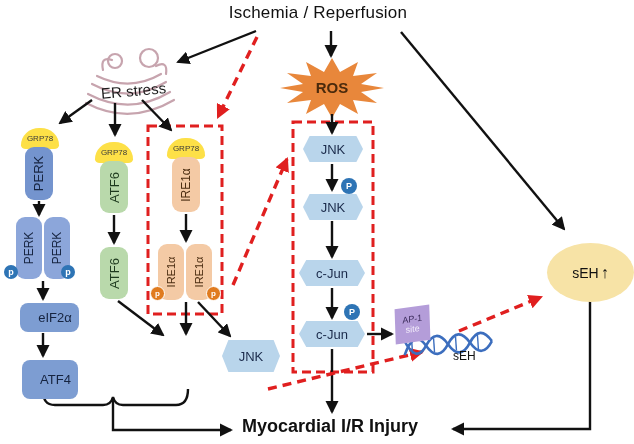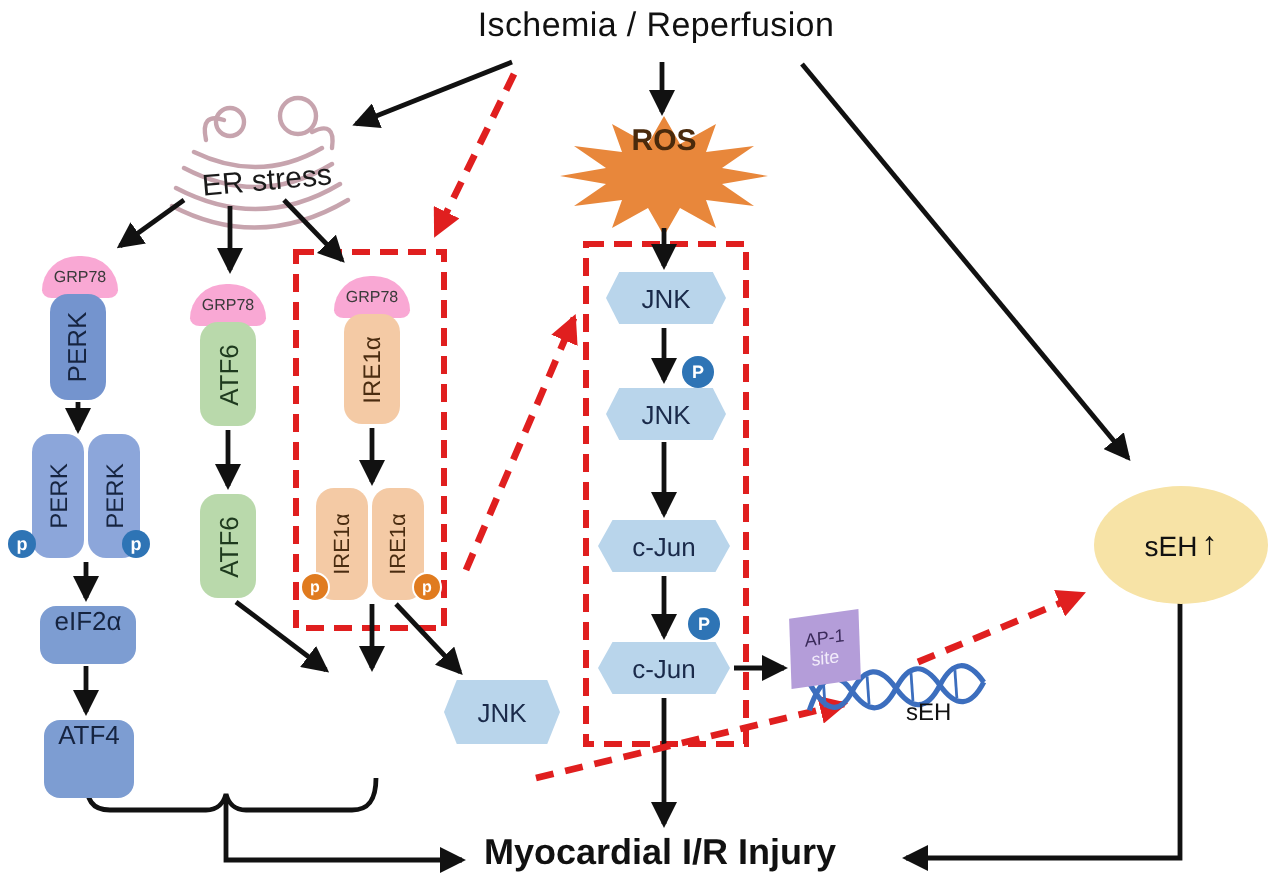--- a/index.html
+++ b/index.html
@@ -14,30 +14,30 @@
   .roslabel{font-size:15px;color:#4a2a0c;font-weight:700;text-align:center;}
   
   .vbox{position:absolute;display:flex;align-items:center;justify-content:center;
         border-radius:9px;}
   .vbox span{transform:rotate(-90deg);white-space:nowrap;font-size:13px;}
   .blue{background:#7494ce;color:#162440;}
   .blue2{background:#8ca6da;color:#162440;}
   .green{background:#b9d9ab;color:#1e3a1e;}
   .orange{background:#f4caa5;color:#4a2c10;}
   
-  .node{position:absolute;display:flex;justify-content:center;
-        border-radius:8px;font-size:13px;}
+  .node{position:absolute;display:flex;align-items:center;justify-content:center;
+        border-radius:8px;font-size:13px;padding-left:11px;}
   .nblue{background:#7d9dd2;color:#162440;}
   .norange{background:#f5cba8;color:#333;font-size:14px;}
   
   .hex{position:absolute;display:flex;align-items:center;justify-content:center;
        background:#b9d5eb;color:#1a2a4a;font-size:13px;
        clip-path:polygon(11% 0,89% 0,100% 50%,89% 100%,11% 100%,0 50%);}
   
-  .cap{position:absolute;width:38px;height:21px;background:#f9a8d4;
+  .cap{position:absolute;width:38px;height:21px;background:#fde047;
        border-radius:19px 19px 5px 5px / 18px 18px 4px 4px;
        display:flex;align-items:center;justify-content:center;
        font-size:8px;color:#3a3a3a;}
   
   .pcirc{position:absolute;border-radius:50%;display:flex;align-items:center;
          justify-content:center;color:#fff;font-weight:700;}
   .pblue{background:#2e74b5;width:14px;height:14px;font-size:9px;}
   .pblue-big{background:#2e74b5;width:16px;height:16px;font-size:9px;}
   .porange{background:#e07b1f;width:13px;height:13px;font-size:8px;border:1px solid #fff;}
   
@@ -123,25 +123,25 @@
     <g stroke="#3c6ebe" stroke-width="2.6" fill="none" transform="rotate(-4 450 344)">
       <path d="M404,352 Q415,326 426,344 Q437,362 448,344 Q459,326 470,344 Q481,362 492,344"></path>
       <path d="M404,336 Q415,362 426,344 Q437,326 448,344 Q459,362 470,344 Q481,326 492,344"></path>
       <line x1="412" y1="337" x2="412" y2="351" stroke-width="1.4"></line>
       <line x1="434" y1="337" x2="434" y2="351" stroke-width="1.4"></line>
       <line x1="456" y1="337" x2="456" y2="351" stroke-width="1.4"></line>
       <line x1="478" y1="337" x2="478" y2="351" stroke-width="1.4"></line>
     </g>
   </svg>
 
-  <div class="txt title abs" style="left:222px;top:3px;width:212px;">Ischemia / Reperfusion</div>
+  <div class="txt title abs" style="left:212px;top:3px;width:212px;">Ischemia / Reperfusion</div>
 
   <div class="txt erlabel abs" style="left:101px;top:82px;">ER stress</div>
 
-  <div class="txt roslabel abs" style="left:307px;top:62px;width:50px;">ROS</div>
+  <div class="txt roslabel abs" style="left:307px;top:79px;width:50px;">ROS</div>
 
   <div class="cap" style="left:21px;top:128px;">
     <span>GRP78</span>
     </div>
   <div class="vbox blue" style="left:25px;top:147px;width:28px;height:53px;">
     <span>PERK</span>
     </div>
 
   <div class="vbox blue2" style="left:16px;top:217px;width:26px;height:62px;">
     <span style="font-size:12px;">PERK</span>

